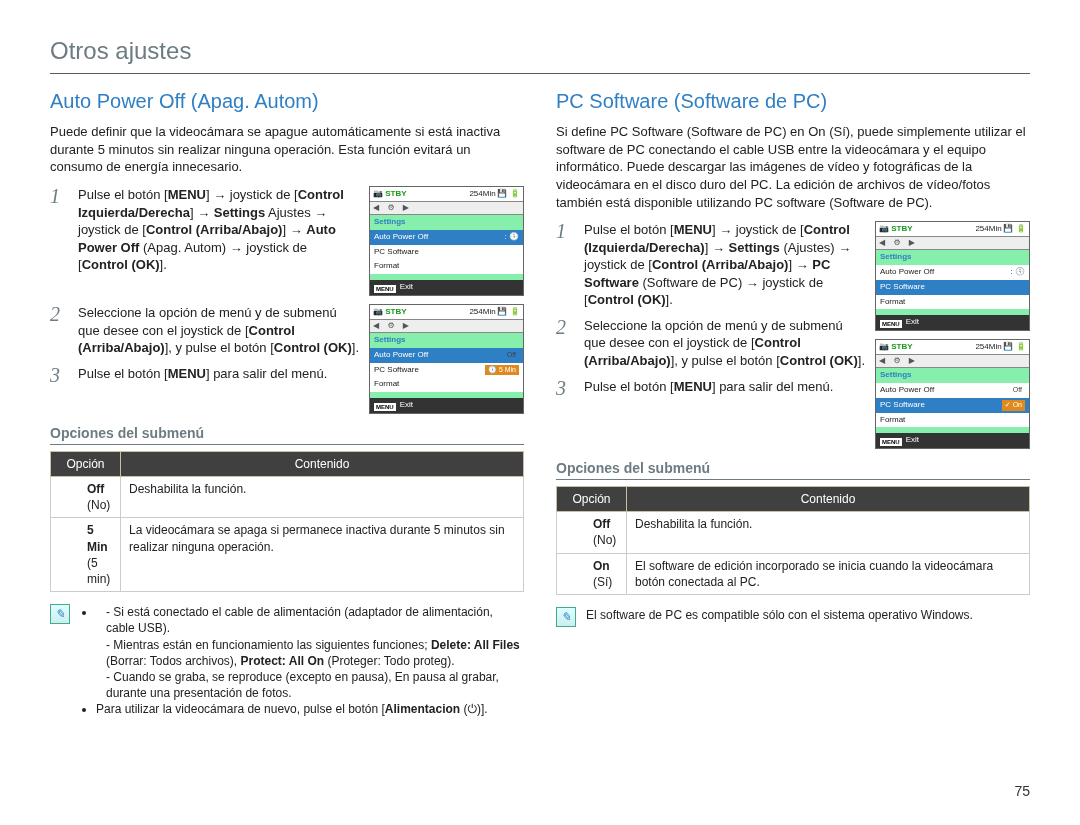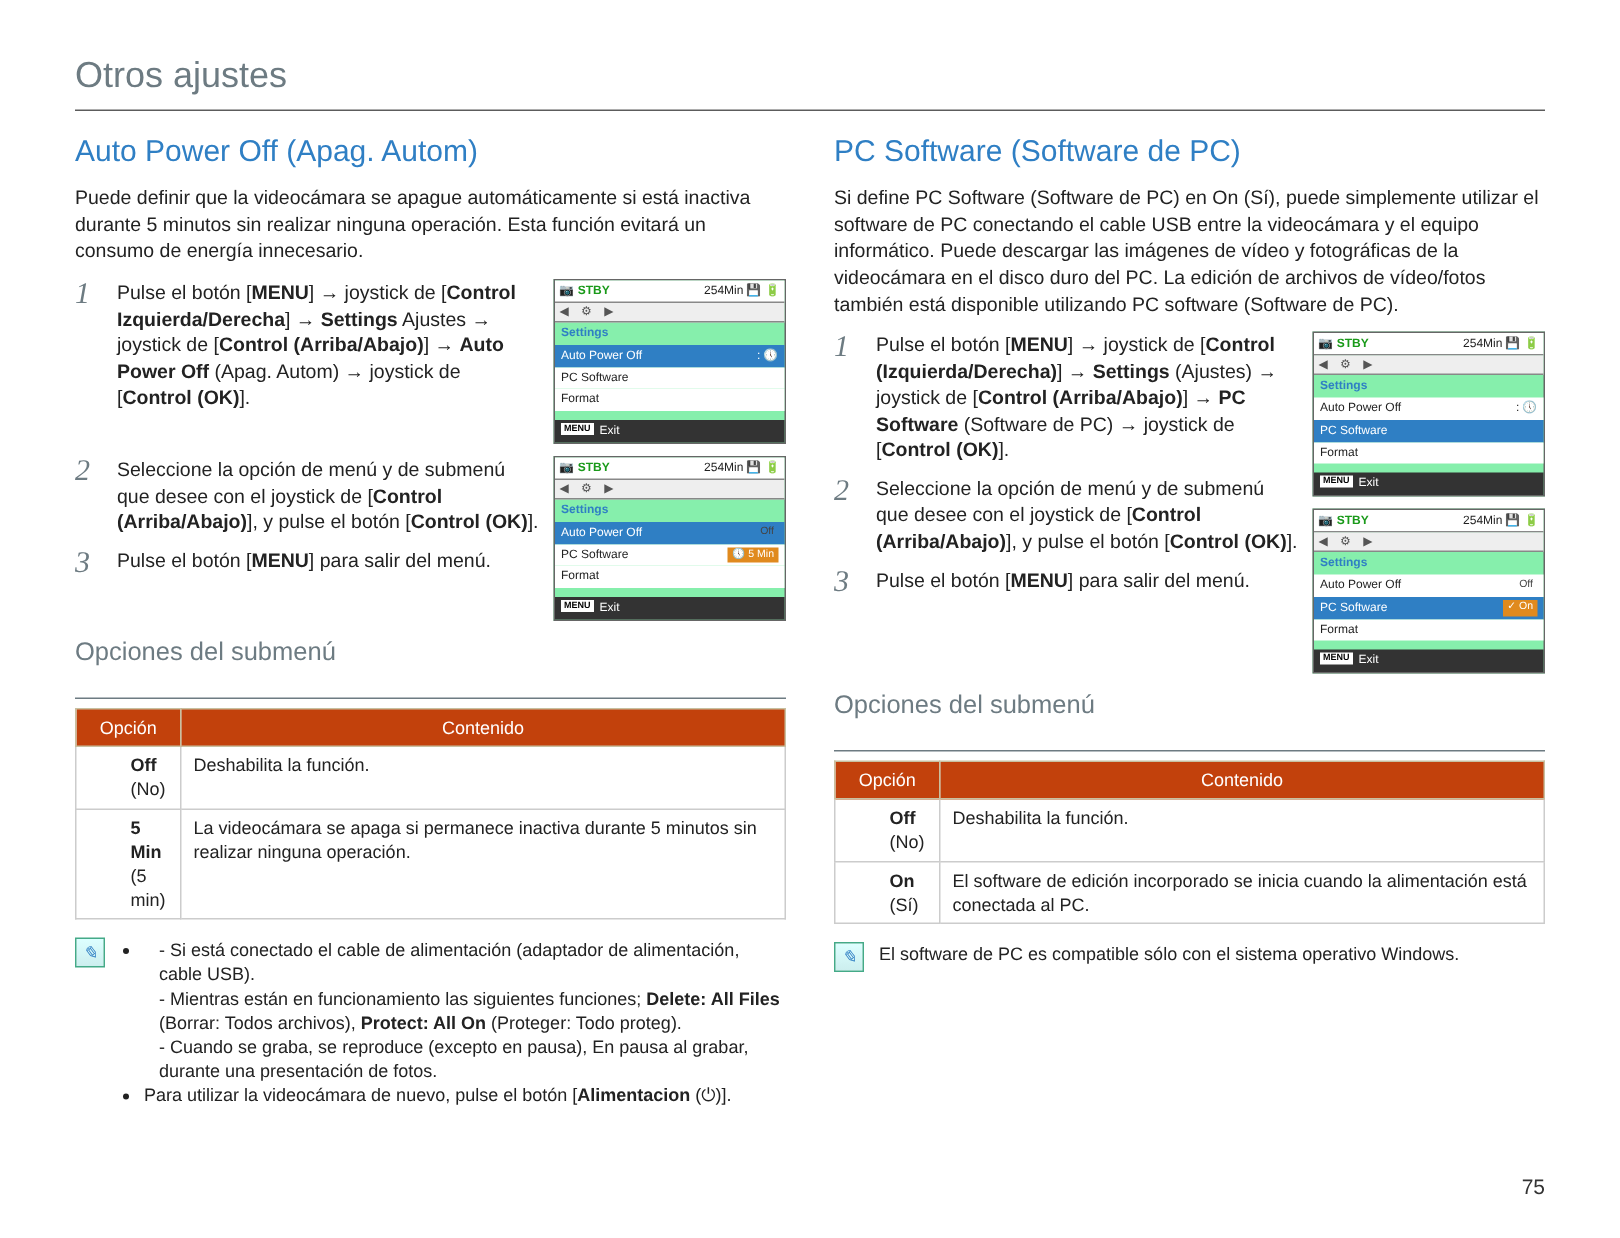--- a/index.html
+++ b/index.html
@@ -80,38 +80,38 @@
   .shot-item.sel { background: #2f7fc4; color: #fff; }
   .shot-item .val-sel { background:#e08a1e; color:#fff; padding:0 3px; font-size:7px;}
   .shot-item .val { color:#444; font-size:7px; padding:0 3px;}
   .shot-footer {
     background: #333;
     color: #fff;
     padding: 2px 4px;
     font-size: 8px;
     display:flex;
     gap:4px;
-    align-items:flex-start;
+    align-items:flex-end;
   }
   .menu-badge { background:#fff; color:#000; font-size:6px; padding:0 2px; font-weight:bold;}
   .sub-head {
     color: #6d7b82;
-    font-size: 17px;
-    font-weight: normal;
+    font-size: 14px;
+    font-weight: bold;
     border-bottom: 1px solid #6d7b82;
-    padding-bottom: 18px;
+    padding-bottom: 1px;
     margin: 10px 0 6px 0;
   }
   table.opts {
     width: 100%;
     border-collapse: collapse;
     font-size: 12px;
   }
   table.opts th {
-    background: #c2410c;
+    background: #404040;
     color: #fff;
     font-weight: normal;
     padding: 4px 8px;
     text-align: center;
     border: 1px solid #c8c0a0;
   }
   table.opts td {
     border: 1px solid #ccc;
     padding: 4px 8px;
     vertical-align: top;
@@ -349,21 +349,21 @@
           <tr>
             <th>Opción</th>
             <th>Contenido</th>
           </tr>
       <tr>
             <td><b>Off</b><span> (No)</span></td>
             <td>Deshabilita la función.</td>
           </tr>
       <tr>
             <td><b>On</b><span> (Sí)</span></td>
-            <td>El software de edición incorporado se inicia cuando la alimentación está conectada al PC.</td>
+            <td>El software de edición incorporado se inicia cuando la videocámara botón conectada al PC.</td>
           </tr>
     </tbody>
       </table>
 
     <div class="note-block">
       <div class="note-icon">✎</div>
       <div class="note-body">El software de PC es compatible sólo con el sistema operativo Windows.</div>
     </div>
   </div>
 

